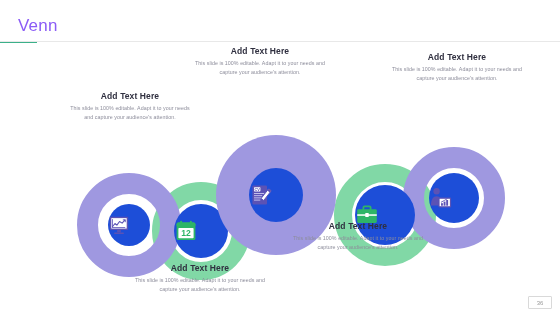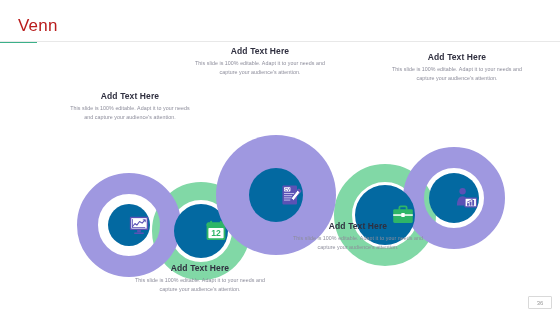--- a/index.html
+++ b/index.html
@@ -8,21 +8,21 @@
     background:#ffffff;
     font-family:"Liberation Sans", sans-serif;
     position:relative;
   }
   .slide{position:relative;width:560px;height:315px;background:#fff;overflow:hidden;}
 
   
   .header{position:absolute;left:0;top:8px;width:100%;height:30px;}
   .title{
     position:absolute;left:18px;top:8px;
-    font-size:17px;color:#b91c1c;font-weight:400;
+    font-size:17px;color:#8b5cf6;font-weight:400;
     letter-spacing:.2px;
   }
   .title-rule{
     position:absolute;left:0px;top:33px;width:37px;height:2px;
     background:#3bb089;
   }
   .header-sep{
     position:absolute;left:0;top:41px;width:560px;height:1px;
     background:#e8e8e8;
   }
@@ -34,22 +34,22 @@
   .disc{position:absolute;border-radius:50%;box-sizing:border-box;}
 
   
   .ring.purple{border:21px solid #9f98e0;}
   
   .ring.green{border:18px solid #81d8a6;}
   
   .disc.purple-solid{background:#9f98e0;}
 
   .hub{
-    position:absolute;border-radius:50%;background:#0369a1;
-    display:flex;align-items:center;justify-content:flex-end;
+    position:absolute;border-radius:50%;background:#1d4ed8;
+    display:flex;align-items:center;justify-content:flex-start;
   }
 
   
   .tblock{position:absolute;text-align:center;}
   .tblock .th{
     font-size:8.5px;font-weight:bold;color:#2f2f3f;
     letter-spacing:.1px;margin:0 0 3px 0;line-height:1.1;
   }
   .tblock .tb{
     font-size:5.3px;color:#8d8d9b;line-height:1.62;margin:0;

